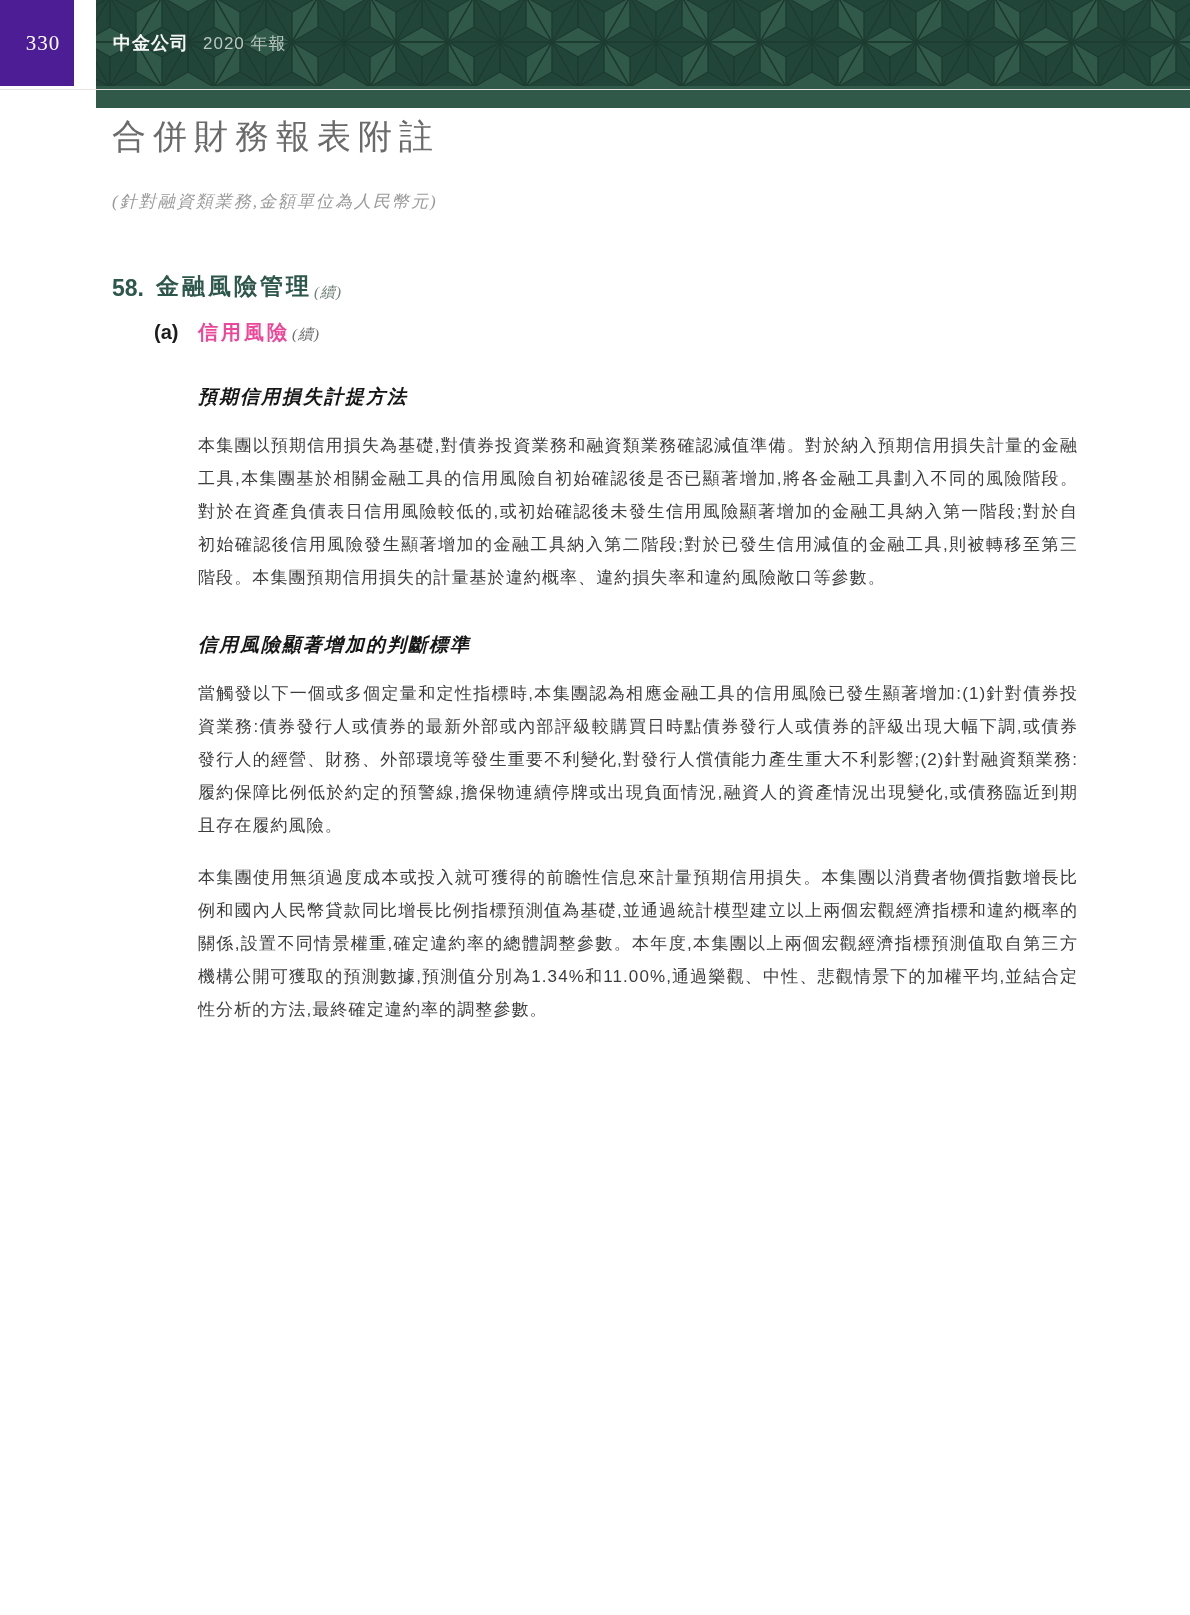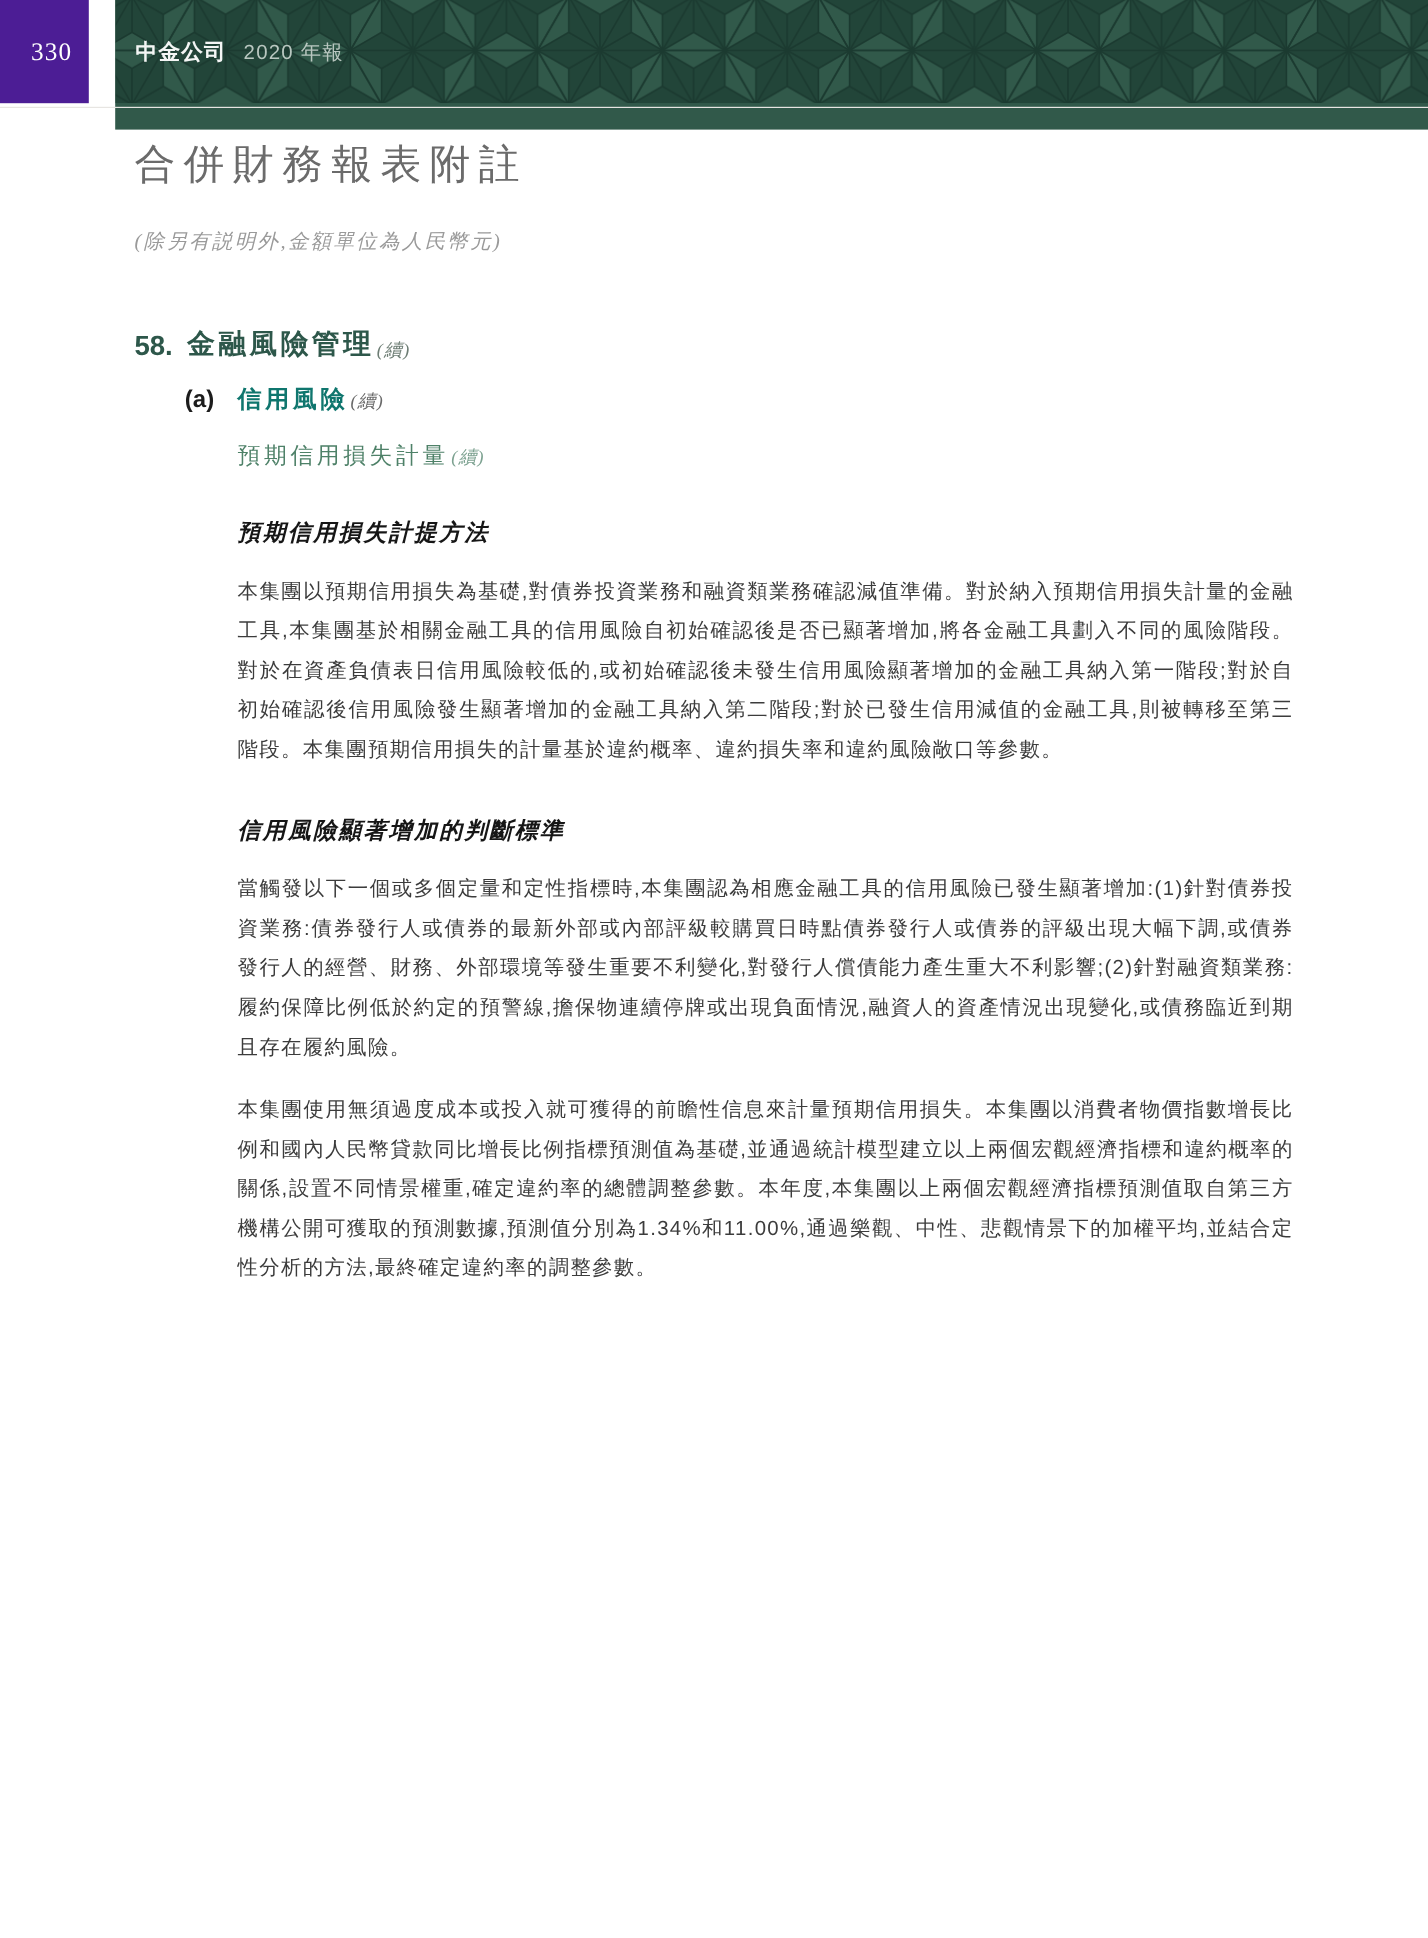--- a/index.html
+++ b/index.html
@@ -130,21 +130,21 @@
   }
   .sub-a .lbl {
     width: 44px;
     font-size: 20px;
     font-weight: bold;
     color: #1c1c1c;
   }
   .sub-a .ttl {
     font-size: 20px;
     font-weight: bold;
-    color: #0f766e;
+    color: #ec4899;
     letter-spacing: 3px;
     text-align: center;
   }
 
   .topic {
     margin-top: 21px;
     margin-left: 86px;
     font-size: 19px;
     color: #4e8168;
     letter-spacing: 3px;
@@ -206,37 +206,34 @@
       <span class="year">2020 年報</span>
     </div>
   </div>
   <div class="header-rule"></div>
 </div>
 
 <div class="content">
 
   <h1 class="doc-title">合併財務報表附註</h1>
 
-  <div class="doc-subtitle">(除另有説明外,金額單位為人民幣元)</div>
+  <div class="doc-subtitle">(針對融資類業務,金額單位為人民幣元)</div>
 
   <div class="sec58">
     <span class="no">58.</span>
     <span class="ttl">金融風險管理</span>
     <span class="cont-mark">(續)</span>
   </div>
 
   <div class="sub-a">
     <span class="lbl">(a)</span>
     <span class="ttl">信用風險</span>
     <span class="cont-mark cont-dark">(續)</span>
   </div>
 
-  <div class="topic">
-    <span>預期信用損失計量</span><span class="cont-mark cont-green">(續)</span>
-  </div>
 
   <div class="blocks">
 
     <section class="block">
       <h4>預期信用損失計提方法</h4>
       <p>本集團以預期信用損失為基礎,對債券投資業務和融資類業務確認減值準備。對於納入預期信用損失計量的金融工具,本集團基於相關金融工具的信用風險自初始確認後是否已顯著增加,將各金融工具劃入不同的風險階段。對於在資產負債表日信用風險較低的,或初始確認後未發生信用風險顯著增加的金融工具納入第一階段;對於自初始確認後信用風險發生顯著增加的金融工具納入第二階段;對於已發生信用減值的金融工具,則被轉移至第三階段。本集團預期信用損失的計量基於違約概率、違約損失率和違約風險敞口等參數。</p>
     </section>
 
     <section class="block">
       <h4>信用風險顯著增加的判斷標準</h4>

